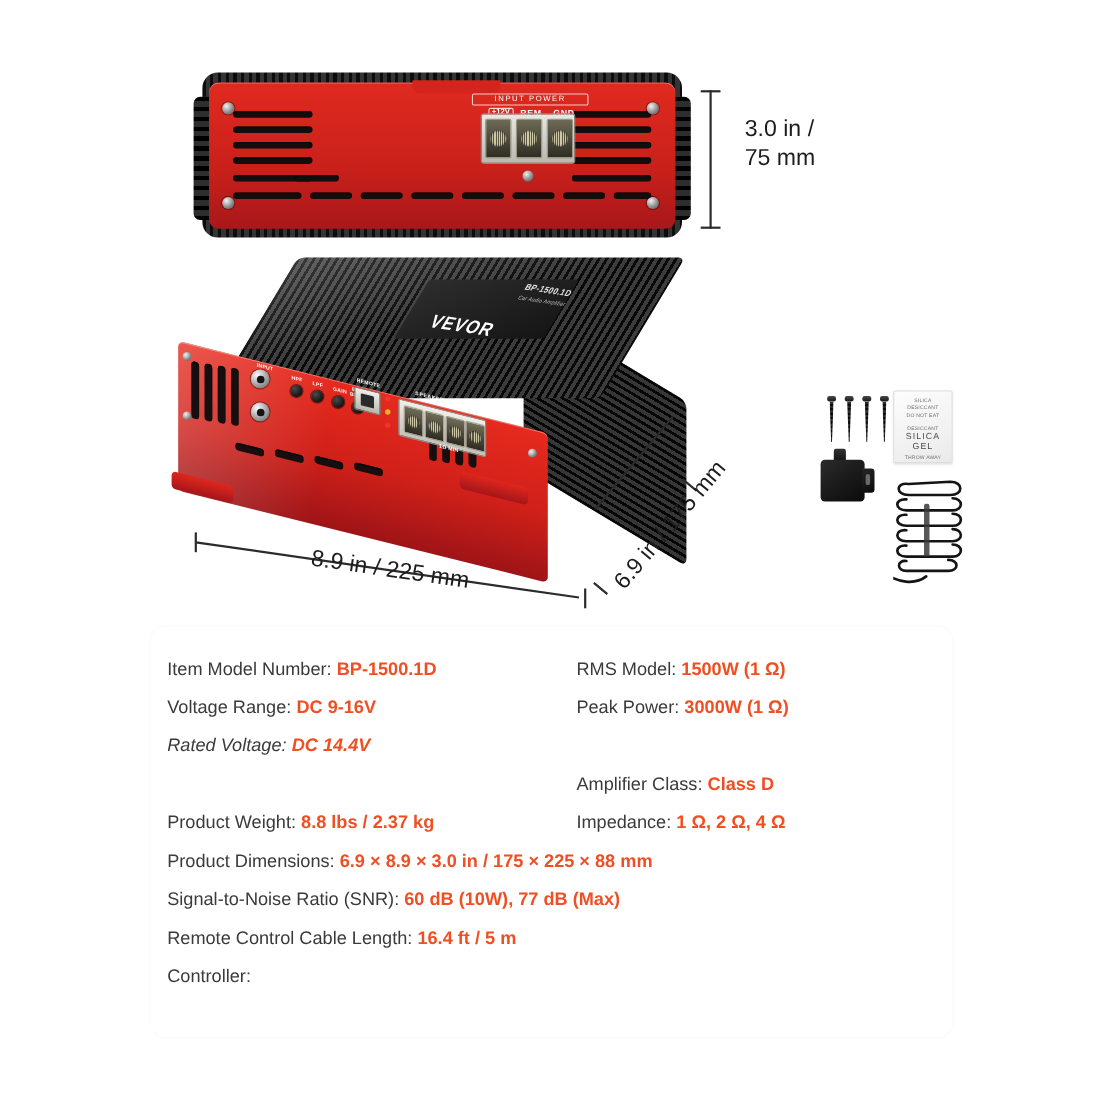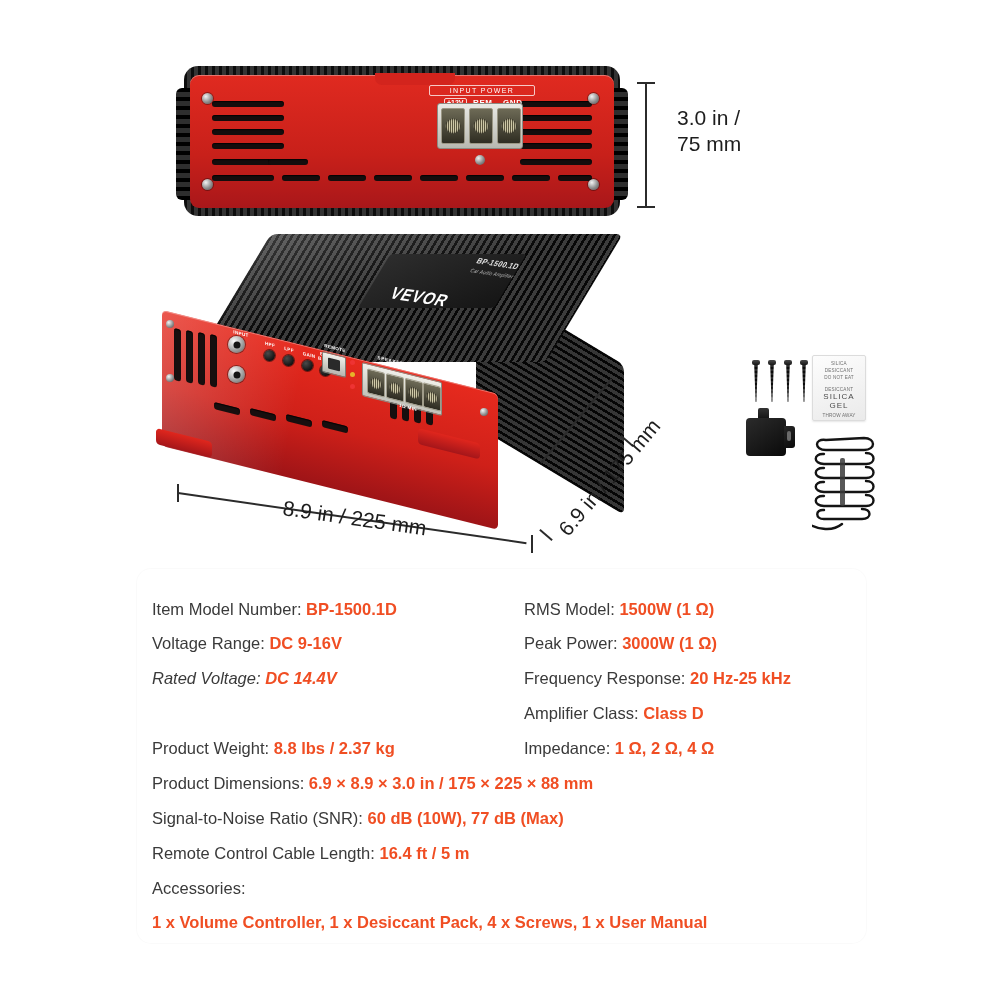--- a/index.html
+++ b/index.html
@@ -383,24 +383,20 @@
     </div>
 
     <div class="spec-row spec-rightcol" style="top:30px;">
       <span>RMS Model:</span>
       <b>1500W (1 Ω)</b>
     </div>
     <div class="spec-row spec-rightcol" style="top:64px;">
       <span>Peak Power:</span>
       <b>3000W (1 Ω)</b>
     </div>
-    <div class="spec-row spec-rightcol" style="top:99px;">
-      <span>Frequency Response:</span>
-      <b>20 Hz-25 kHz</b>
-    </div>
     <div class="spec-row spec-rightcol" style="top:134px;">
       <span>Amplifier Class:</span>
       <b>Class D</b>
     </div>
     <div class="spec-row spec-rightcol" style="top:169px;text-align:center;">
       <span>Impedance:</span>
       <b>1 Ω, 2 Ω, 4 Ω</b>
     </div>
 
     <div class="spec-row spec-full" style="top:204px;">
@@ -410,18 +406,17 @@
     <div class="spec-row spec-full" style="top:239px;">
       <span>Signal-to-Noise Ratio (SNR):</span>
       <b>60 dB (10W), 77 dB (Max)</b>
     </div>
     <div class="spec-row spec-full" style="top:274px;">
       <span>Remote Control Cable Length:</span>
       <b>16.4 ft / 5 m</b>
     </div>
 
     <div class="spec-row spec-full" style="top:309px;">
-      <span>Accessories:</span>
-    </div>
-    <div class="acc-val" style="top:344px;">1 x Volume Controller, 1 x Desiccant Pack, 4 x Screws, 1 x User Manual</div>
+      <span>Controller:</span>
+    </div>
   </div>
 
 </div>
 
 </body></html>

